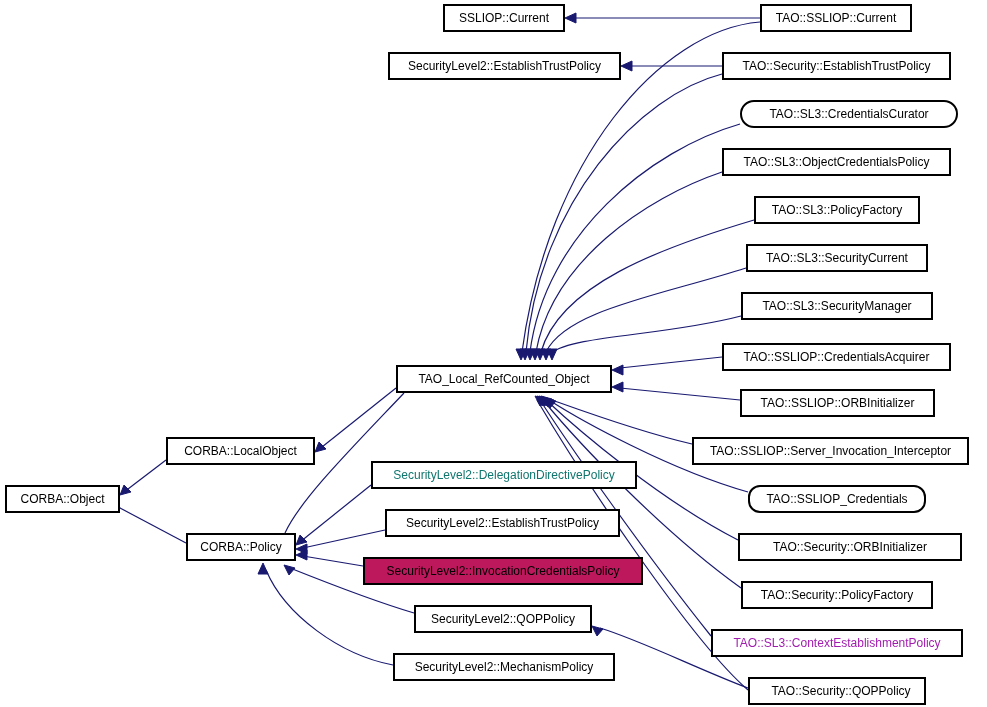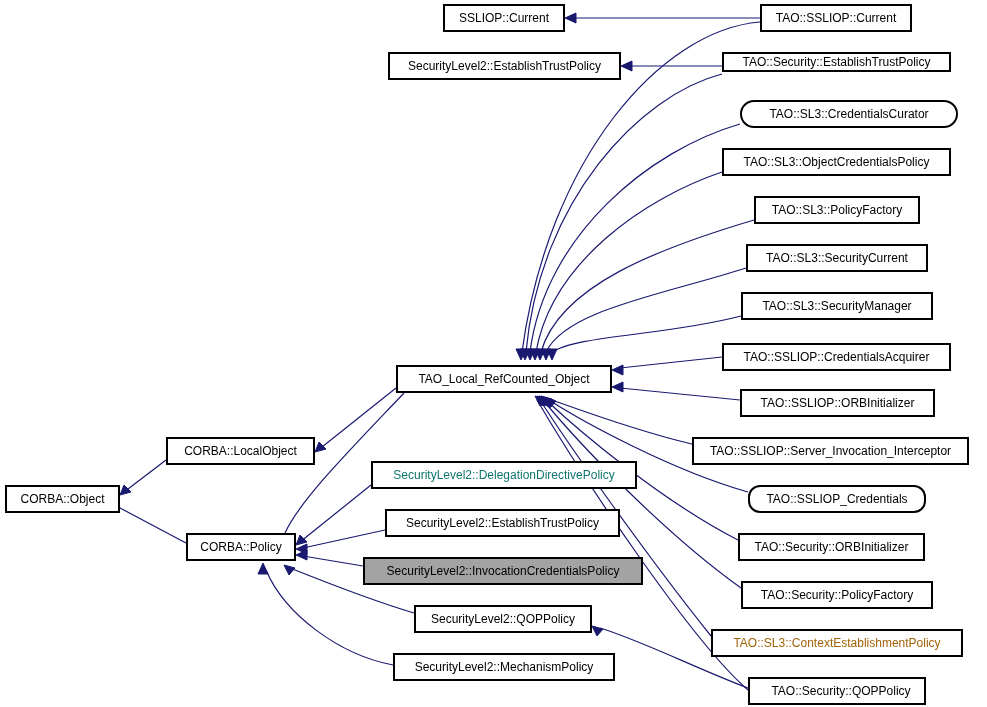--- a/index.html
+++ b/index.html
@@ -161,21 +161,21 @@
   <div id="nodes">
       <div class="node" style="left: 443px; top: 4px; width: 122px; height: 28px; border-color: rgb(0, 0, 0); background: rgb(255, 255, 255); color: rgb(0, 0, 0);">
         <span class="node-label">SSLIOP::Current</span>
       </div>
       <div class="node" style="left: 388px; top: 52px; width: 233px; height: 28px; border-color: rgb(0, 0, 0); background: rgb(255, 255, 255); color: rgb(0, 0, 0);">
         <span class="node-label">SecurityLevel2::EstablishTrustPolicy</span>
       </div>
       <div class="node" style="left: 760px; top: 4px; width: 152px; height: 28px; border-color: rgb(0, 0, 0); background: rgb(255, 255, 255); color: rgb(0, 0, 0);">
         <span class="node-label">TAO::SSLIOP::Current</span>
       </div>
-      <div class="node" style="left: 722px; top: 52px; width: 229px; height: 20px; border-color: rgb(0, 0, 0); background: rgb(255, 255, 255); color: rgb(0, 0, 0);">
+      <div class="node" style="left: 722px; top: 52px; width: 229px; height: 28px; border-color: rgb(0, 0, 0); background: rgb(255, 255, 255); color: rgb(0, 0, 0);">
         <span class="node-label">TAO::Security::EstablishTrustPolicy</span>
       </div>
       <div class="node" style="left: 740px; top: 100px; width: 218px; height: 28px; border-color: rgb(0, 0, 0); background: rgb(255, 255, 255); color: rgb(0, 0, 0); border-radius: 14px;">
         <span class="node-label">TAO::SL3::CredentialsCurator</span>
       </div>
       <div class="node" style="left: 722px; top: 148px; width: 229px; height: 28px; border-color: rgb(0, 0, 0); background: rgb(255, 255, 255); color: rgb(0, 0, 0);">
         <span class="node-label">TAO::SL3::ObjectCredentialsPolicy</span>
       </div>
       <div class="node" style="left: 754px; top: 196px; width: 166px; height: 28px; border-color: rgb(0, 0, 0); background: rgb(255, 255, 255); color: rgb(0, 0, 0);">
         <span class="node-label">TAO::SL3::PolicyFactory</span>
@@ -191,27 +191,27 @@
       </div>
       <div class="node" style="left: 740px; top: 389px; width: 195px; height: 28px; border-color: rgb(0, 0, 0); background: rgb(255, 255, 255); color: rgb(0, 0, 0);">
         <span class="node-label">TAO::SSLIOP::ORBInitializer</span>
       </div>
       <div class="node" style="left: 692px; top: 437px; width: 277px; height: 28px; border-color: rgb(0, 0, 0); background: rgb(255, 255, 255); color: rgb(0, 0, 0);">
         <span class="node-label">TAO::SSLIOP::Server_Invocation_Interceptor</span>
       </div>
       <div class="node" style="left: 748px; top: 485px; width: 178px; height: 28px; border-color: rgb(0, 0, 0); background: rgb(255, 255, 255); color: rgb(0, 0, 0); border-radius: 12px;">
         <span class="node-label">TAO::SSLIOP_Credentials</span>
       </div>
-      <div class="node" style="left: 738px; top: 533px; width: 187px; height: 28px; border-color: rgb(0, 0, 0); background: rgb(255, 255, 255); color: rgb(0, 0, 0);">
+      <div class="node" style="left: 738px; top: 533px; width: 224px; height: 28px; border-color: rgb(0, 0, 0); background: rgb(255, 255, 255); color: rgb(0, 0, 0);">
         <span class="node-label">TAO::Security::ORBInitializer</span>
       </div>
       <div class="node" style="left: 741px; top: 581px; width: 192px; height: 28px; border-color: rgb(0, 0, 0); background: rgb(255, 255, 255); color: rgb(0, 0, 0);">
         <span class="node-label">TAO::Security::PolicyFactory</span>
       </div>
-      <div class="node" style="left: 711px; top: 629px; width: 252px; height: 28px; border-color: rgb(0, 0, 0); background: rgb(255, 255, 255); color: #a16207;">
+      <div class="node" style="left: 711px; top: 629px; width: 252px; height: 28px; border-color: rgb(0, 0, 0); background: rgb(255, 255, 255); color: #a21caf;">
         <span class="node-label">TAO::SL3::ContextEstablishmentPolicy</span>
       </div>
       <div class="node" style="left: 748px; top: 677px; width: 178px; height: 28px; border-color: rgb(0, 0, 0); background: rgb(255, 255, 255); color: rgb(0, 0, 0); padding-left: 8px;">
         <span class="node-label">TAO::Security::QOPPolicy</span>
       </div>
       <div class="node" style="left: 396px; top: 365px; width: 216px; height: 28px; border-color: rgb(0, 0, 0); background: rgb(255, 255, 255); color: rgb(0, 0, 0); text-align: right;">
         <span class="node-label">TAO_Local_RefCounted_Object</span>
       </div>
       <div class="node" style="left: 166px; top: 437px; width: 149px; height: 28px; border-color: rgb(0, 0, 0); background: rgb(255, 255, 255); color: rgb(0, 0, 0);">
         <span class="node-label">CORBA::LocalObject</span>
@@ -221,21 +221,21 @@
       </div>
       <div class="node" style="left: 186px; top: 533px; width: 110px; height: 28px; border-color: rgb(0, 0, 0); background: rgb(255, 255, 255); color: rgb(0, 0, 0);">
         <span class="node-label">CORBA::Policy</span>
       </div>
       <div class="node" style="left: 371px; top: 461px; width: 266px; height: 28px; border-color: rgb(0, 0, 0); background: rgb(255, 255, 255); color: #0f766e;">
         <span class="node-label">SecurityLevel2::DelegationDirectivePolicy</span>
       </div>
       <div class="node" style="left: 385px; top: 509px; width: 235px; height: 28px; border-color: rgb(0, 0, 0); background: rgb(255, 255, 255); color: rgb(0, 0, 0);">
         <span class="node-label">SecurityLevel2::EstablishTrustPolicy</span>
       </div>
-      <div class="node" style="left: 363px; top: 557px; width: 280px; height: 28px; border-color: rgb(0, 0, 0); background: #a3a3a3; color: rgb(0, 0, 0);">
+      <div class="node" style="left: 363px; top: 557px; width: 280px; height: 28px; border-color: rgb(0, 0, 0); background: #be185d; color: rgb(0, 0, 0);">
         <span class="node-label">SecurityLevel2::InvocationCredentialsPolicy</span>
       </div>
       <div class="node" style="left: 414px; top: 605px; width: 178px; height: 28px; border-color: rgb(0, 0, 0); background: rgb(255, 255, 255); color: rgb(0, 0, 0);">
         <span class="node-label">SecurityLevel2::QOPPolicy</span>
       </div>
       <div class="node" style="left: 393px; top: 653px; width: 222px; height: 28px; border-color: rgb(0, 0, 0); background: rgb(255, 255, 255); color: rgb(0, 0, 0);">
         <span class="node-label">SecurityLevel2::MechanismPolicy</span>
       </div>
     </div>
 

